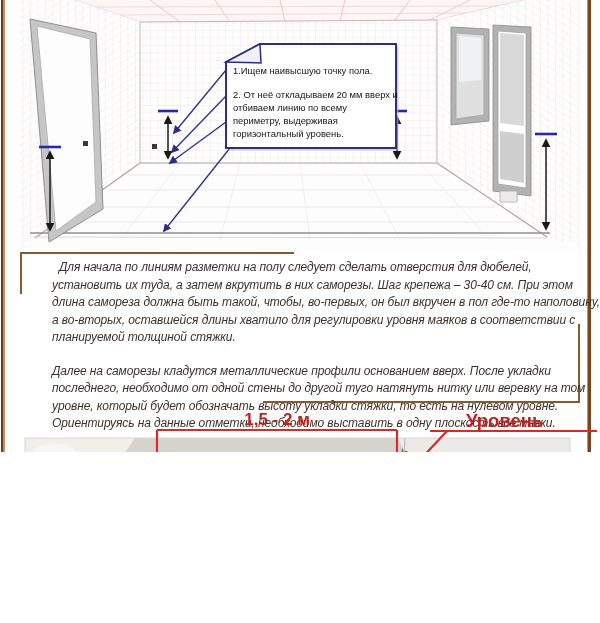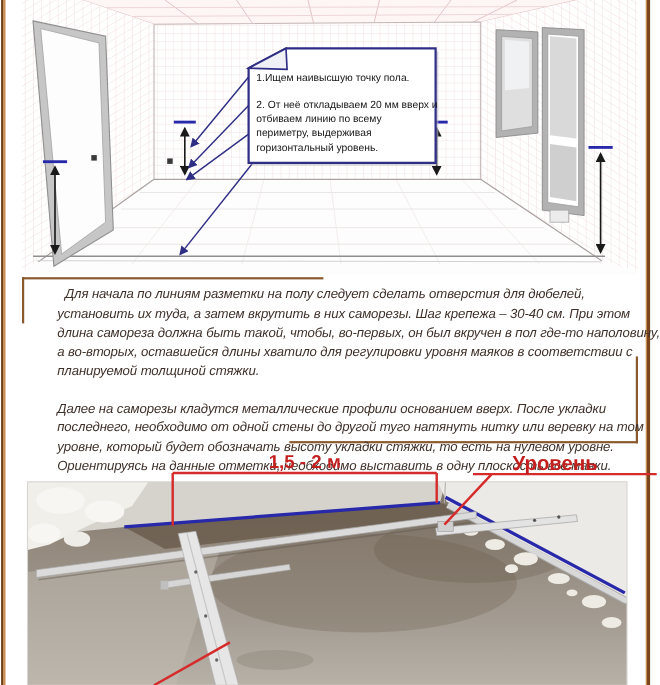--- a/index.html
+++ b/index.html
@@ -1,16 +1,16 @@
 <!DOCTYPE html>
 <html><head>
 <meta charset="utf-8">
 <style>
   html,body{margin:0;padding:0;background:#fff;}
-  .page{position:relative;width:600px;height:623px;background:#fff;overflow:hidden;
+  .page{position:relative;width:600px;height:452px;background:#fff;overflow:hidden;
         font-family:"Liberation Sans",sans-serif;}
   .page-border{position:absolute;top:0;bottom:0;width:4px;}
   .page-border.left{left:1px;background:linear-gradient(90deg,#6f3d18 0 2px,#c98f54 2px 4px);}
   .page-border.right{left:587px;background:linear-gradient(90deg,#c98f54 0 1px,#7a451d 1px 4px);}
   svg{position:absolute;left:0;display:block;}
   #room-svg{top:0;}
   #photo-svg{top:400px;}
   .bracket{position:absolute;}
   .bracket.tl{left:20px;top:252px;width:272px;height:40px;
               border-top:2px solid #8a5a2e;border-left:2px solid #8a5a2e;}

